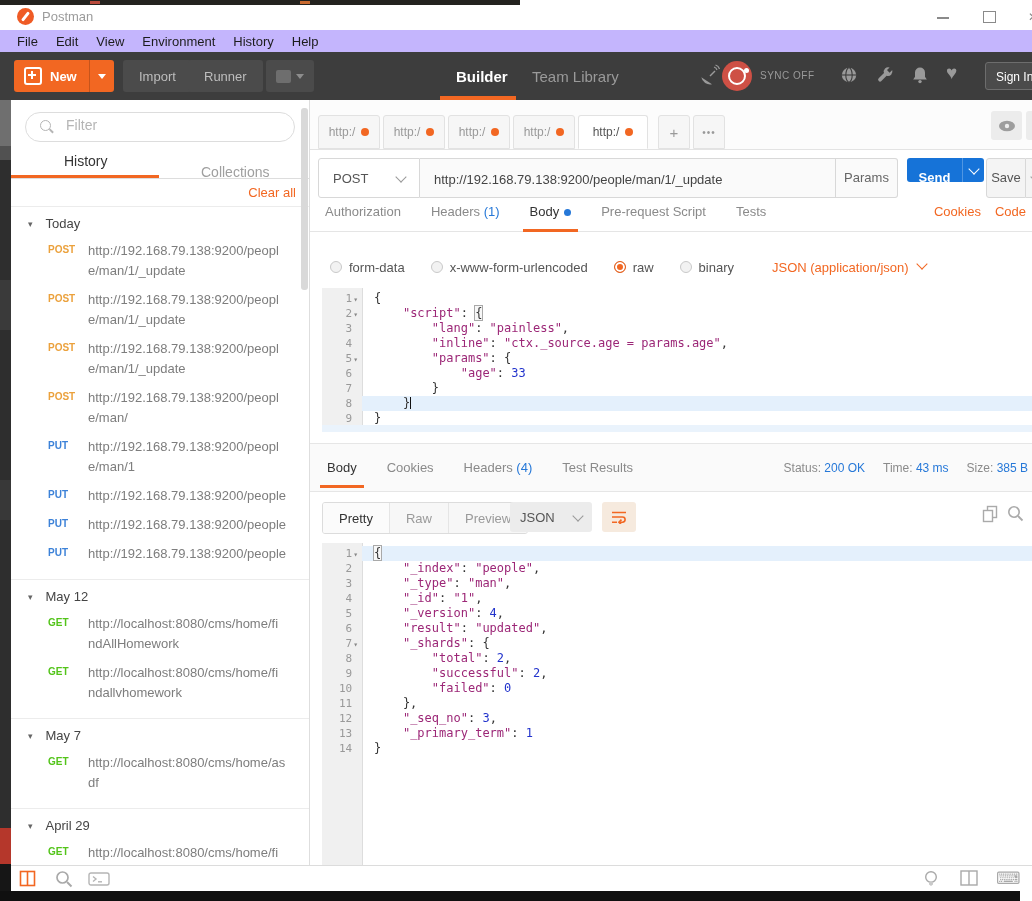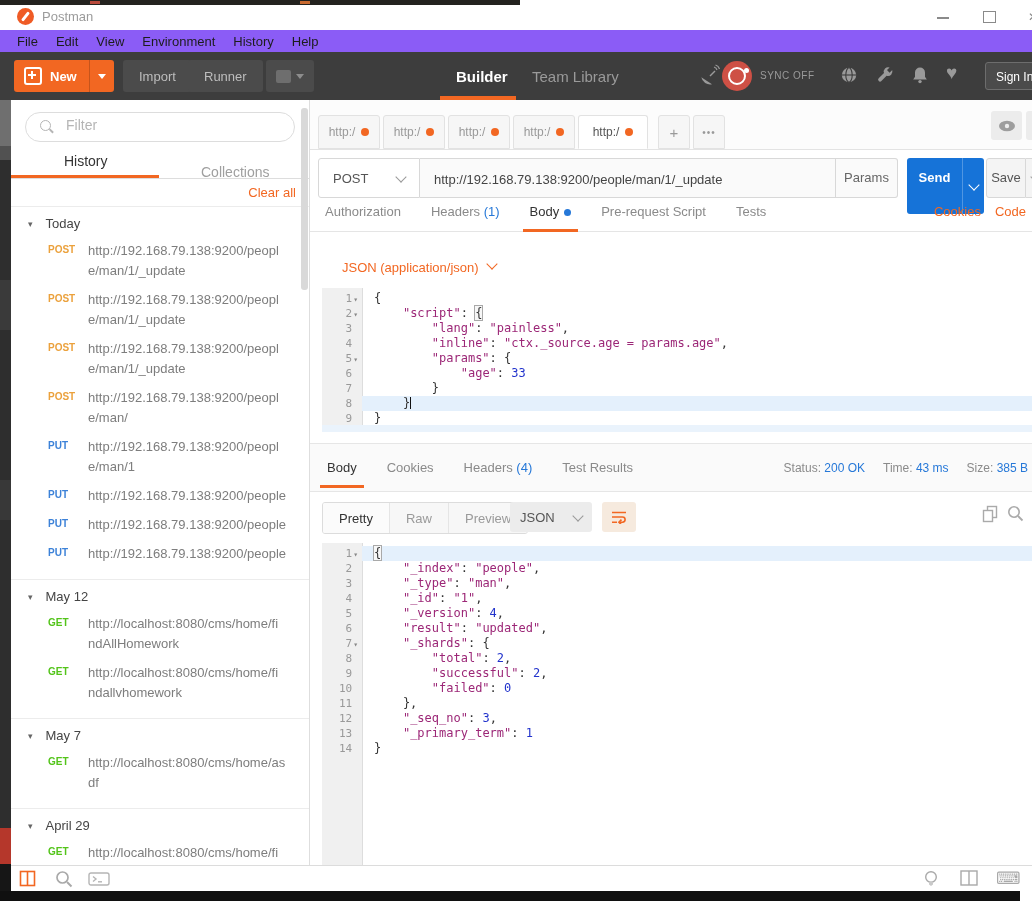--- a/index.html
+++ b/index.html
@@ -13,21 +13,21 @@
   .titlebar{left:0;top:5px;width:1032px;height:25px;background:#fff;}
   .pm-logo{position:absolute;left:17px;top:3px;width:17px;height:17px;border-radius:50%;background:#ef5b25;}
   .pm-logo::after{content:"";position:absolute;left:7px;top:3px;width:3px;height:11px;background:#fff;transform:rotate(38deg);border-radius:2px;}
   .app-title{position:absolute;left:42px;top:4px;color:#9b9b9b;font-size:13px;}
   .win-btn{position:absolute;top:2px;width:22px;height:20px;color:#8a8a8a;text-align:center;line-height:20px;font-size:12px;}
   .wb-min{left:932px;} .wb-min::after{content:"";position:absolute;left:5px;top:10px;width:12px;height:2px;background:#8a8a8a;}
   .wb-max{left:978px;} .wb-max::after{content:"";position:absolute;left:5px;top:4px;width:11px;height:10px;border:1.5px solid #8a8a8a;}
   .wb-close{left:1022px;}
 
   
-  .menubar{left:0;top:30px;width:1032px;height:22px;background:#8b5cf6;display:flex;align-items:center;padding-left:8px;box-sizing:border-box;}
+  .menubar{left:0;top:30px;width:1032px;height:22px;background:#c4b5fd;display:flex;align-items:center;padding-left:8px;box-sizing:border-box;}
   .menu-item{padding:0 9px;color:#1c1c1c;font-size:13px;cursor:default;}
 
   
   .header{left:0;top:52px;width:1032px;height:48px;background:#3d3d3d;}
   .btn-new{position:absolute;left:14px;top:8px;height:32px;background:#f26722;border-radius:3px;display:flex;align-items:center;color:#fff;}
   .btn-new .plus-box{width:14px;height:14px;border:2px solid #fff;border-radius:3px;margin:0 8px 0 10px;position:relative;}
   .btn-new .plus-box::before{content:"";position:absolute;left:5px;top:2px;width:2px;height:8px;background:#fff;}
   .btn-new .plus-box::after{content:"";position:absolute;left:2px;top:5px;width:8px;height:2px;background:#fff;}
   .btn-new .lbl{font-weight:bold;font-size:13px;padding-right:12px;}
   .btn-new .split{width:24px;height:32px;border-left:1px solid rgba(0,0,0,.18);display:flex;align-items:center;justify-content:center;}
@@ -94,21 +94,21 @@
   .env-select{position:absolute;left:430px;top:11px;width:244px;height:29px;background:#ececec;border-radius:3px;display:flex;align-items:center;box-sizing:border-box;padding:0 10px;color:#666;font-size:13px;}
   .chev{width:7px;height:7px;border-right:1.5px solid #999;border-bottom:1.5px solid #999;transform:rotate(45deg);display:inline-block;margin-left:auto;margin-bottom:3px;}
   .sq-btn{position:absolute;top:11px;width:31px;height:29px;background:#ececec;border-radius:3px;display:flex;align-items:center;justify-content:center;color:#8d8d8d;}
 
   
   .request-bar{position:absolute;left:0;top:50px;width:722px;height:56px;}
   .method-select{position:absolute;left:8px;top:8px;width:102px;height:40px;background:#fff;border:1px solid #d8d8d8;border-radius:3px 0 0 3px;box-sizing:border-box;display:flex;align-items:center;padding:0 14px;color:#555;font-size:13px;}
   .url-field{position:absolute;left:110px;top:8px;width:416px;height:40px;background:#fafafa;border:1px solid #d8d8d8;border-left:none;box-sizing:border-box;}
   .url-field input{width:96%;height:100%;border:none;outline:none;background:transparent;font-size:13px;color:#444;padding-left:14px;font-family:"Liberation Sans",sans-serif;}
   .params-btn{position:absolute;left:526px;top:8px;width:62px;height:40px;background:#fafafa;border:1px solid #d8d8d8;border-left:none;border-radius:0 3px 3px 0;box-sizing:border-box;color:#666;font-size:13px;text-align:center;line-height:38px;}
-  .send-btn{position:absolute;left:597px;top:8px;height:56px;display:flex;border-radius:3px;overflow:hidden;}
+  .send-btn{position:absolute;left:597px;top:8px;height:24px;display:flex;border-radius:3px;overflow:hidden;}
   .send-main{width:55px;background:#1673d8;color:#fff;font-weight:bold;font-size:13px;text-align:center;line-height:40px;}
   .send-caret{width:21px;background:#1673d8;border-left:1px solid rgba(255,255,255,.25);display:flex;align-items:center;justify-content:center;}
   .send-caret .chev{border-color:#fff;margin:0 0 3px 0;}
   .save-btn{position:absolute;left:676px;top:8px;width:40px;height:40px;background:#f4f4f4;border:1px solid #d8d8d8;border-radius:3px 0 0 3px;box-sizing:border-box;color:#555;font-size:13px;text-align:center;line-height:38px;}
   .save-caret{position:absolute;left:716px;top:8px;width:20px;height:40px;background:#f4f4f4;border:1px solid #d8d8d8;border-left:none;box-sizing:border-box;display:flex;align-items:center;justify-content:center;}
 
   
   .request-tabs{position:absolute;left:0;top:92px;width:722px;height:40px;border-bottom:1px solid #e5e5e5;box-sizing:border-box;display:flex;align-items:center;}
   .ptab{padding:0 15px;color:#8a8a8a;font-size:13px;position:relative;height:40px;line-height:40px;}
   .ptab.active{color:#333;}
@@ -439,20 +439,30 @@
           <div class="ptab">Authorization</div>
           <div class="ptab">Headers <span class="cnt">(1)</span></div>
           <div class="ptab active">Body<i class="bluedot"></i></div>
           <div class="ptab">Pre-request Script</div>
           <div class="ptab">Tests</div>
         </div>
       <div class="tab-links"><span>Cookies</span><span>Code</span></div>
     </div>
 
     <div class="body-modes">
+      <div style="display:flex">
+          <label class="mode">
+    <i class="radio"></i>form-data</label>
+          <label class="mode">
+    <i class="radio"></i>x-www-form-urlencoded</label>
+          <label class="mode">
+    <i class="radio sel"></i>raw</label>
+          <label class="mode">
+    <i class="radio"></i>binary</label>
+        </div>
       <div class="ctype">
         <span>JSON (application/json)</span>
         <i class="chev"></i>
       </div>
     </div>
 
     <div class="editor req-editor">
       <div class="gutter-strip"></div>
       <div class="cm-rows">
           <div class="cm-row">

